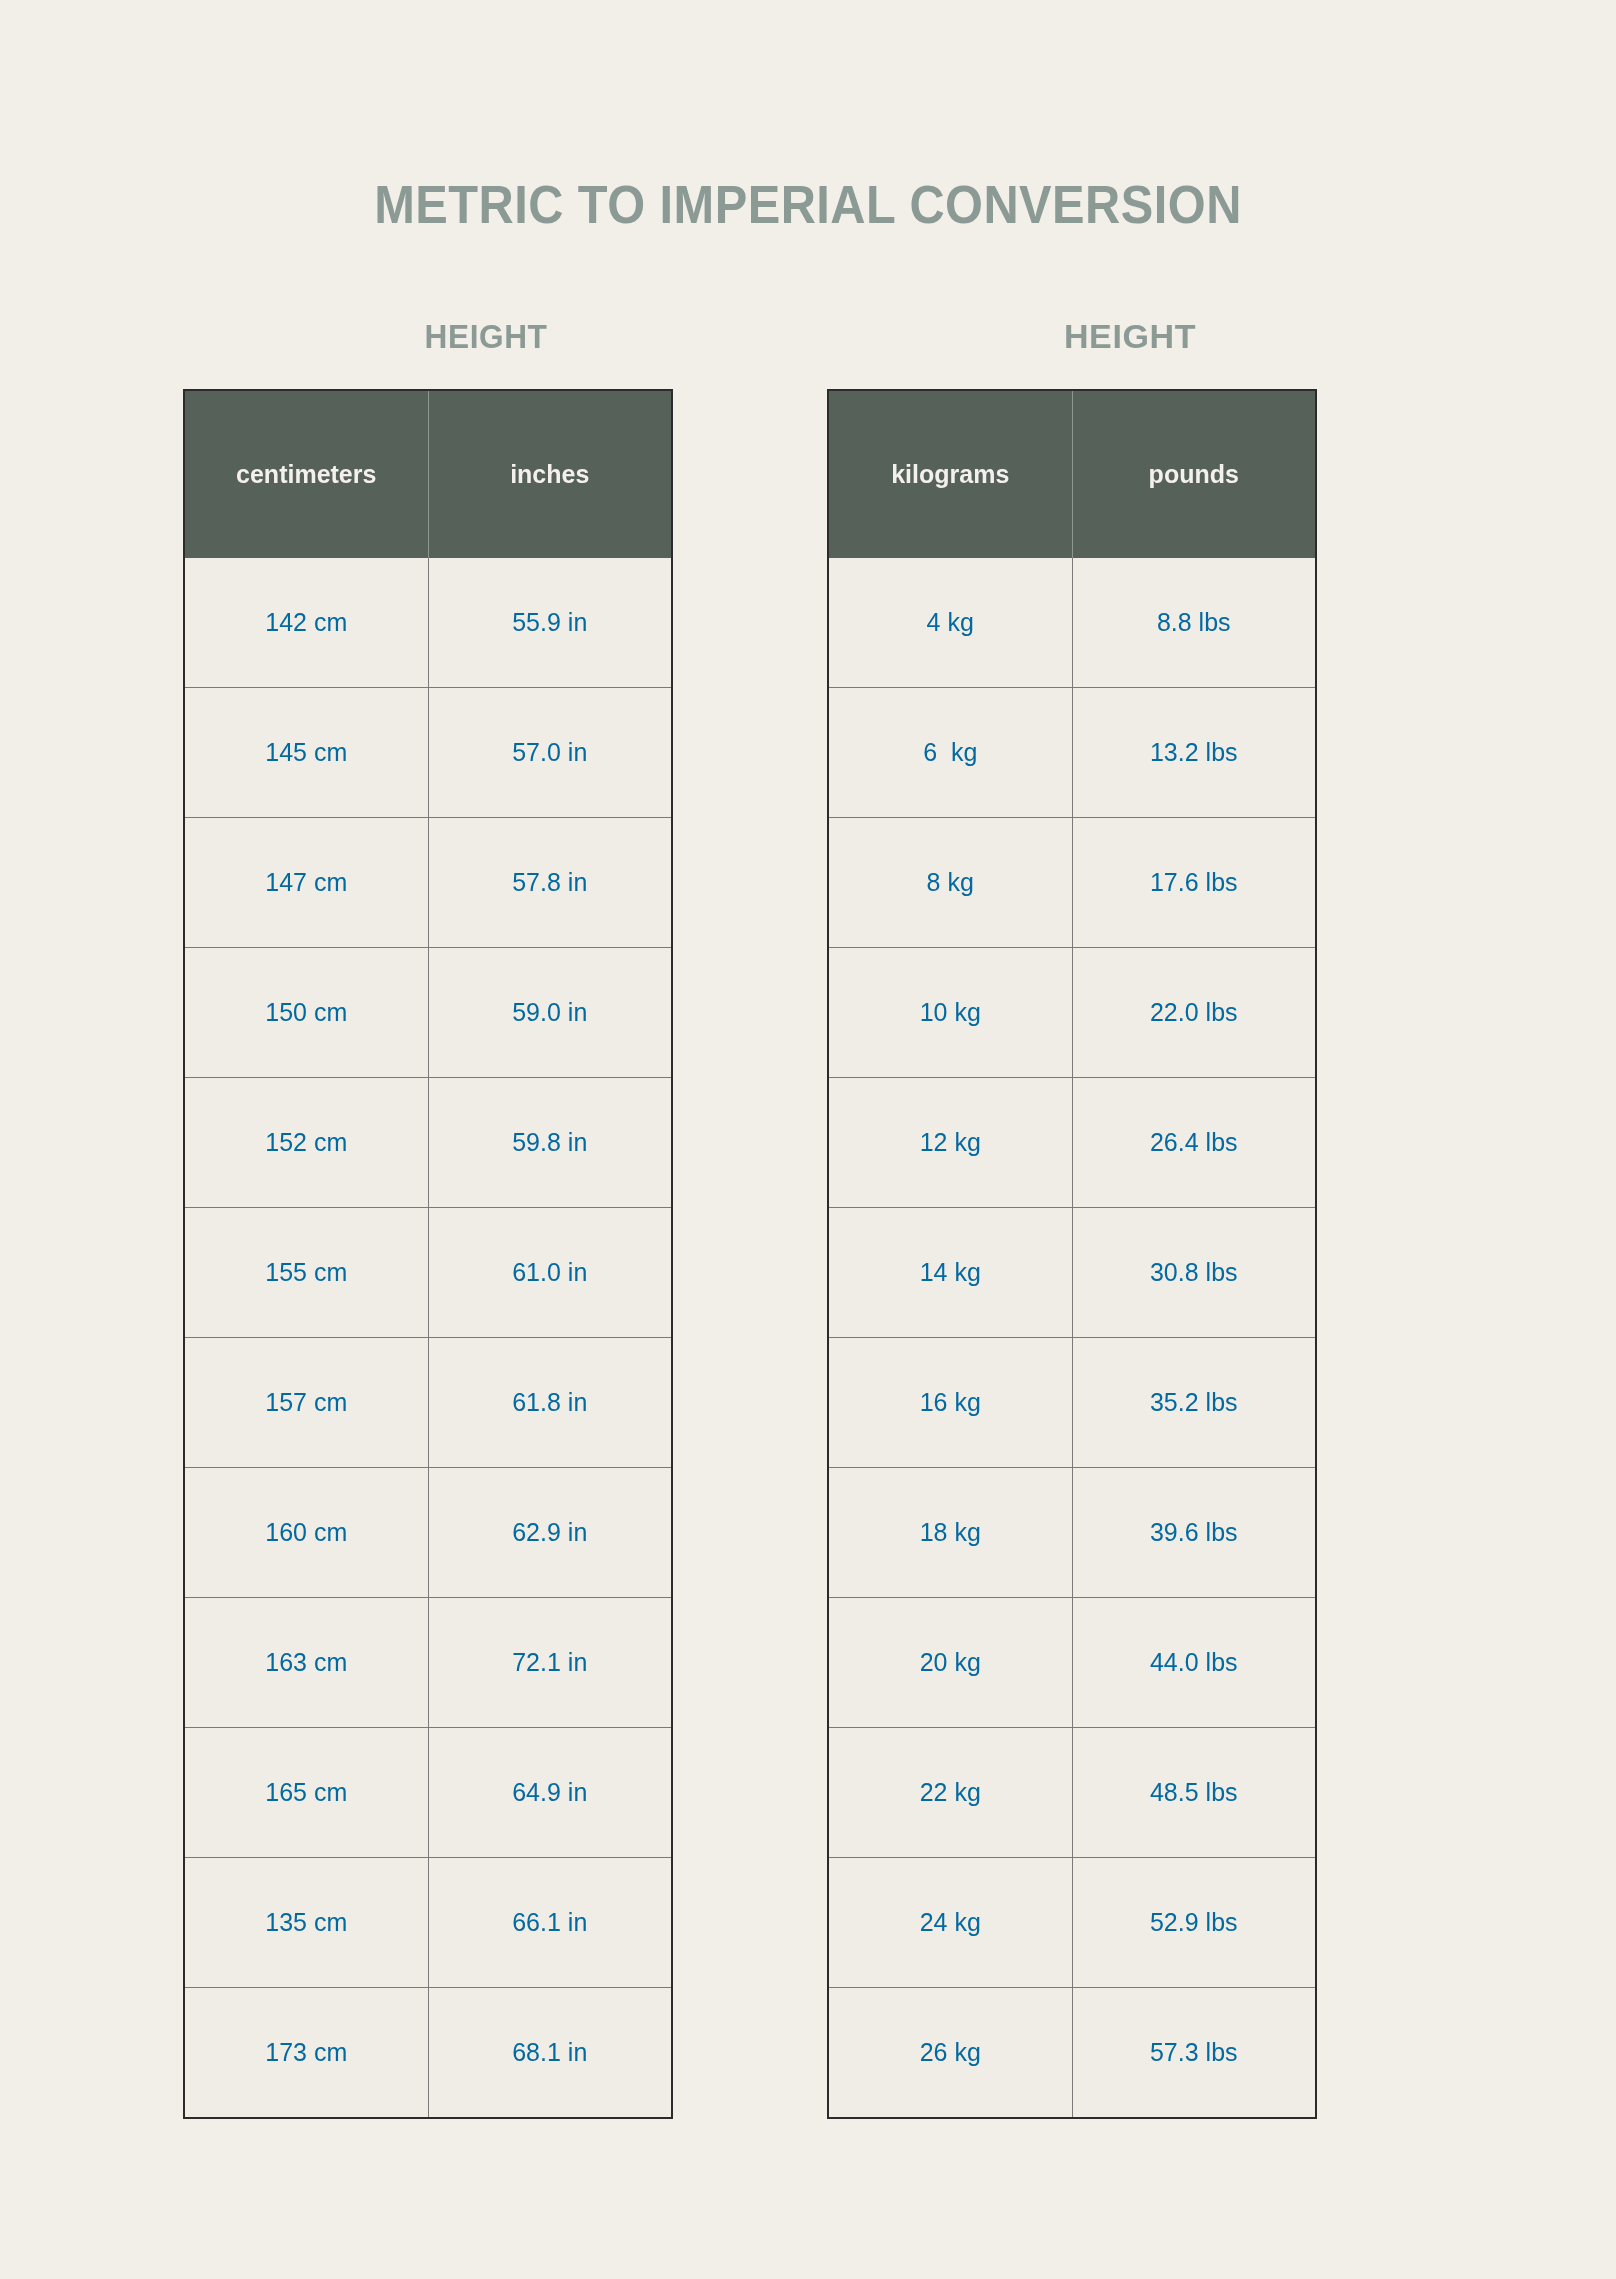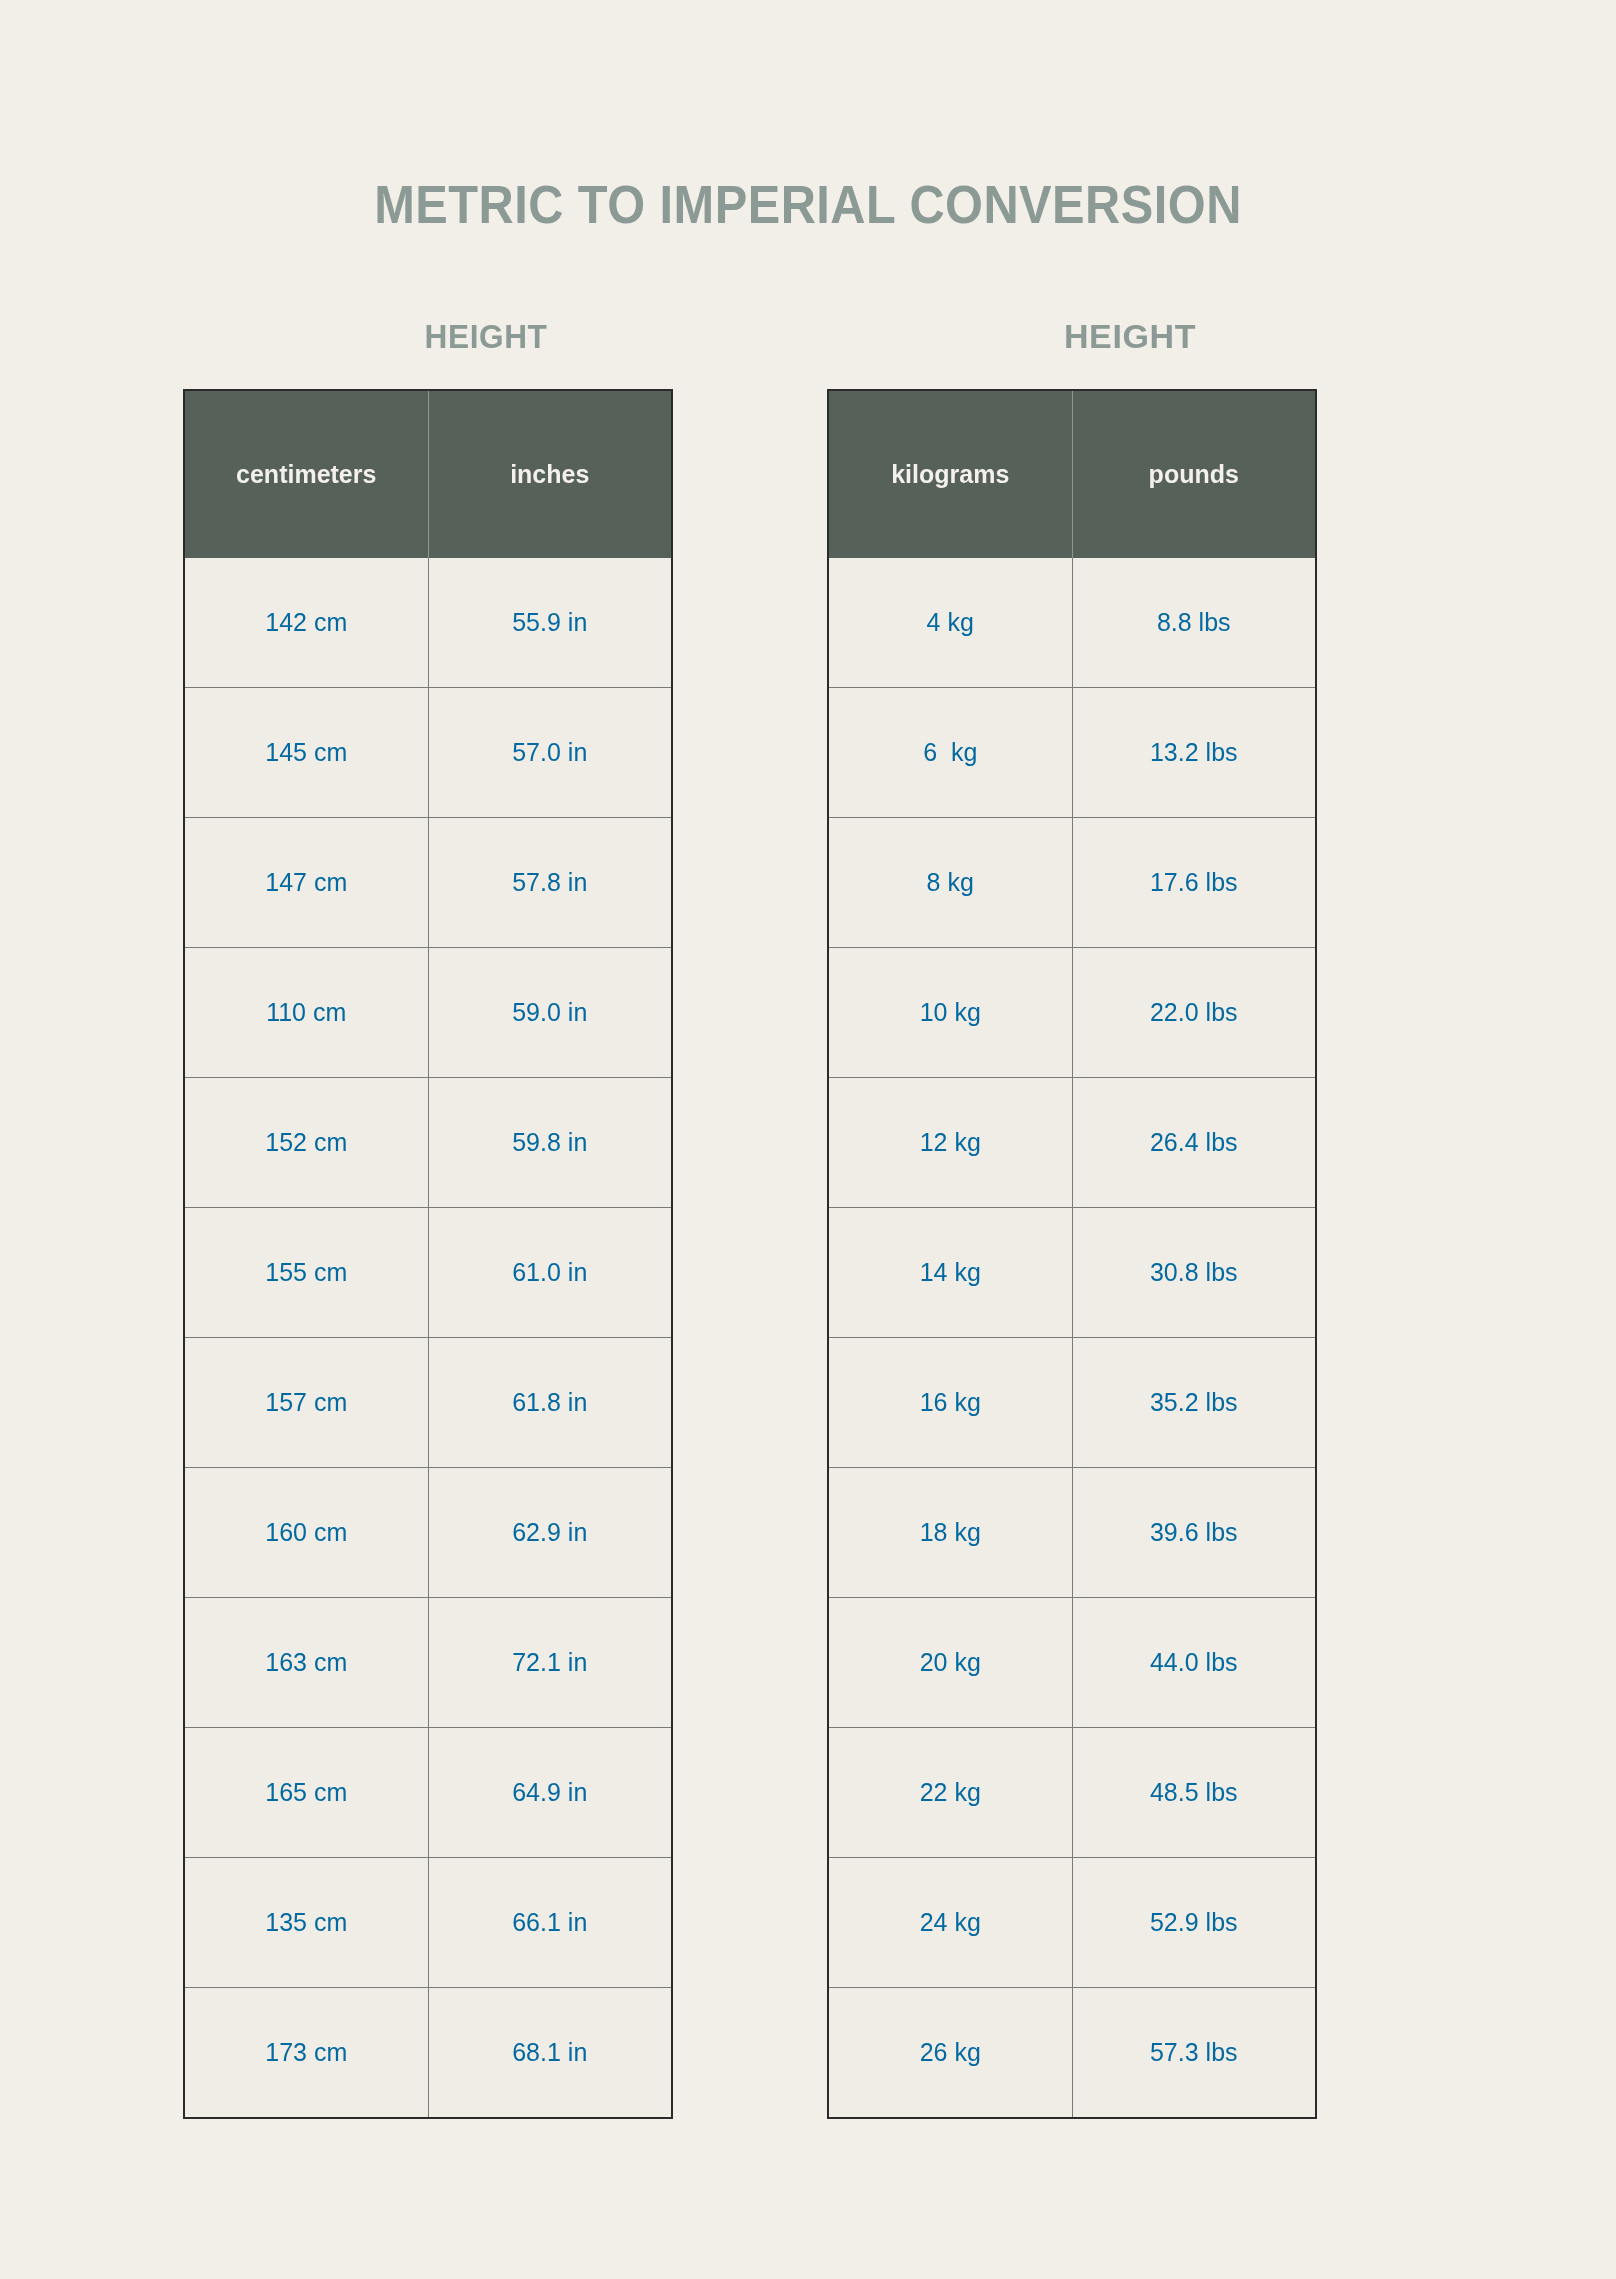--- a/index.html
+++ b/index.html
@@ -124,21 +124,21 @@
             </tr>
             <tr>
               <td>145 cm</td>
               <td>57.0 in</td>
             </tr>
             <tr>
               <td>147 cm</td>
               <td>57.8 in</td>
             </tr>
             <tr>
-              <td>110 cm</td>
+              <td>150 cm</td>
               <td>59.0 in</td>
             </tr>
             <tr>
               <td>152 cm</td>
               <td>59.8 in</td>
             </tr>
             <tr>
               <td>155 cm</td>
               <td>61.0 in</td>
             </tr>

